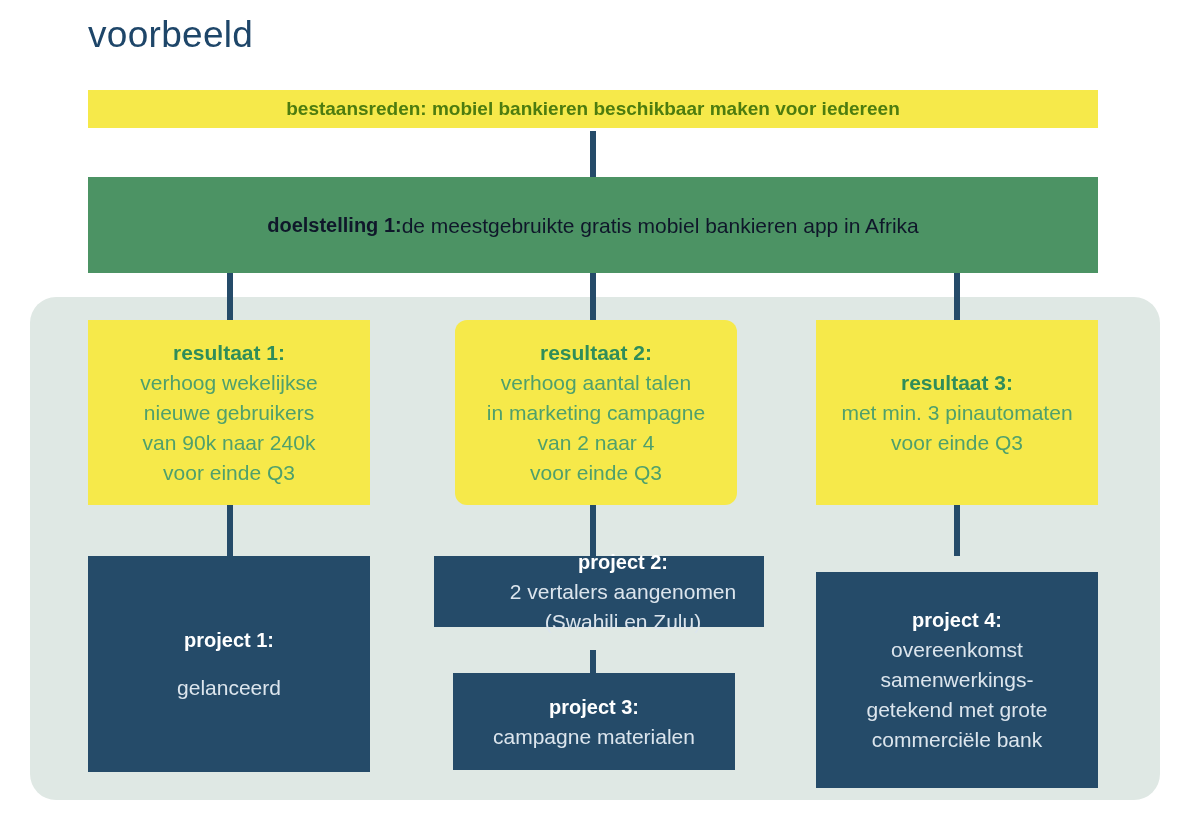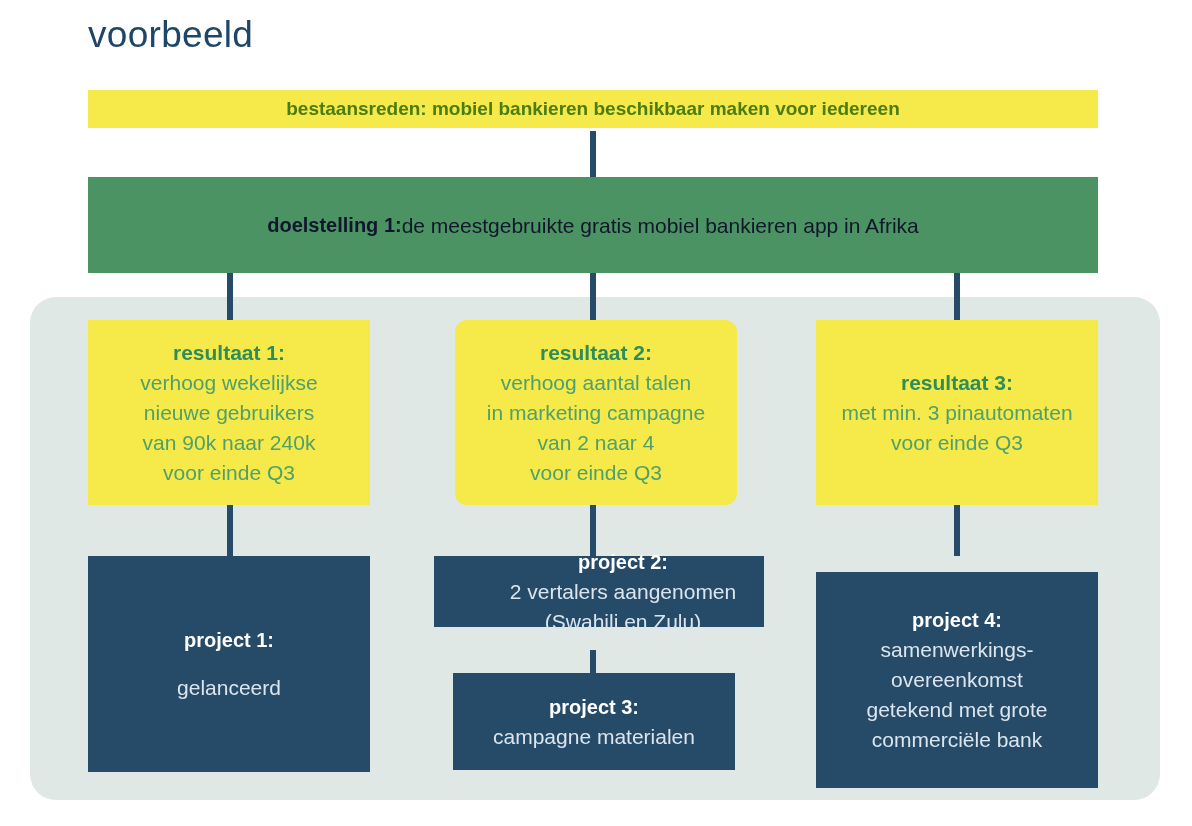--- a/index.html
+++ b/index.html
@@ -127,19 +127,19 @@
 
   <div class="connector c-p2-p3"></div>
 
   <div class="project project-3">
     <div class="box-title">project 3:</div>
     <div>campagne materialen</div>
   </div>
 
   <div class="project project-4">
     <div class="box-title">project 4:</div>
+    <div>overeenkomst</div>
     <div>samenwerkings-</div>
-    <div>overeenkomst</div>
     <div>getekend met grote</div>
     <div>commerciële bank</div>
   </div>
 
 </div>
 
 </body></html>

